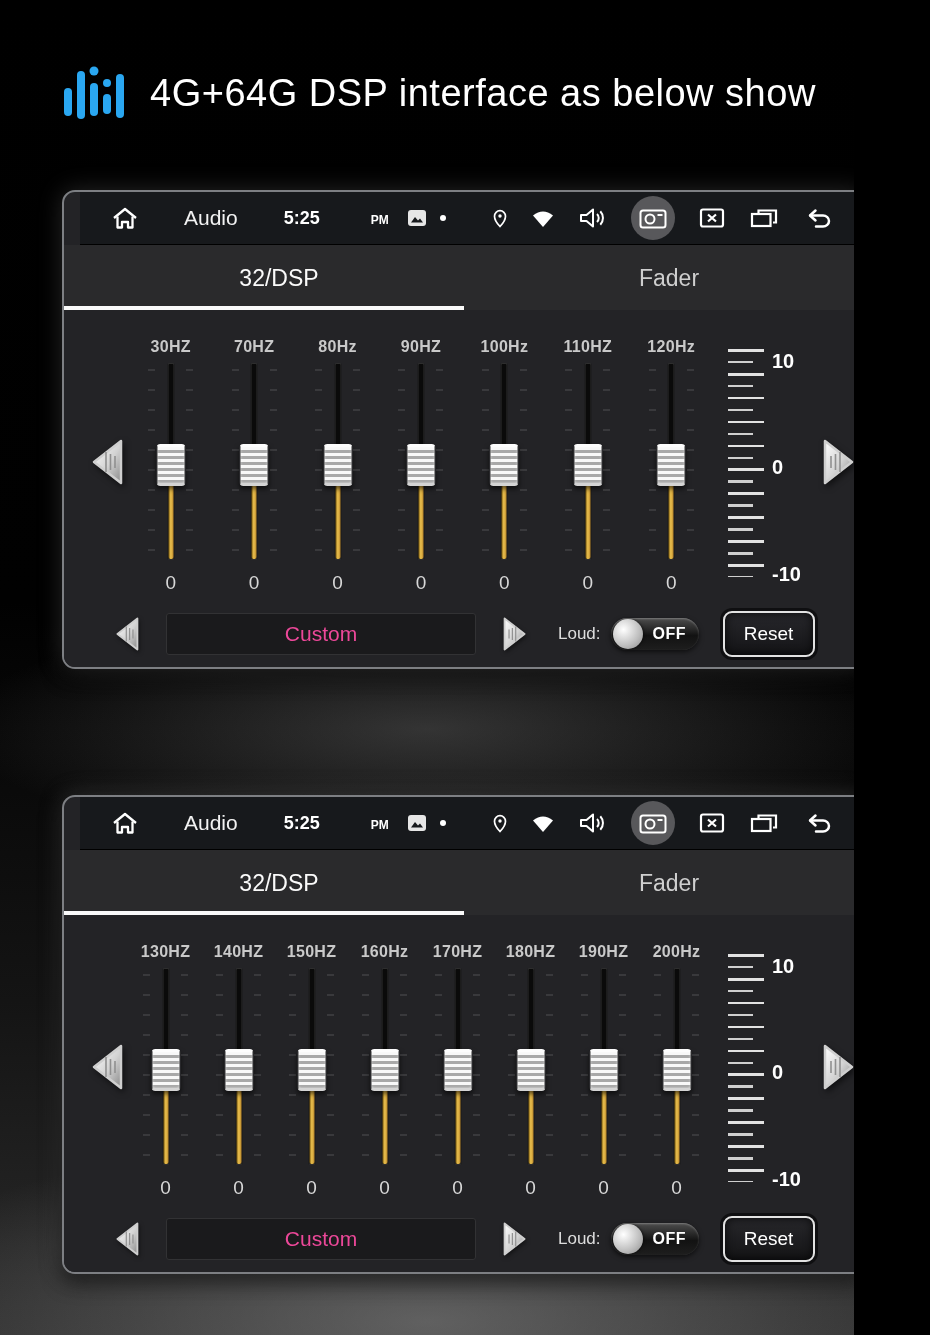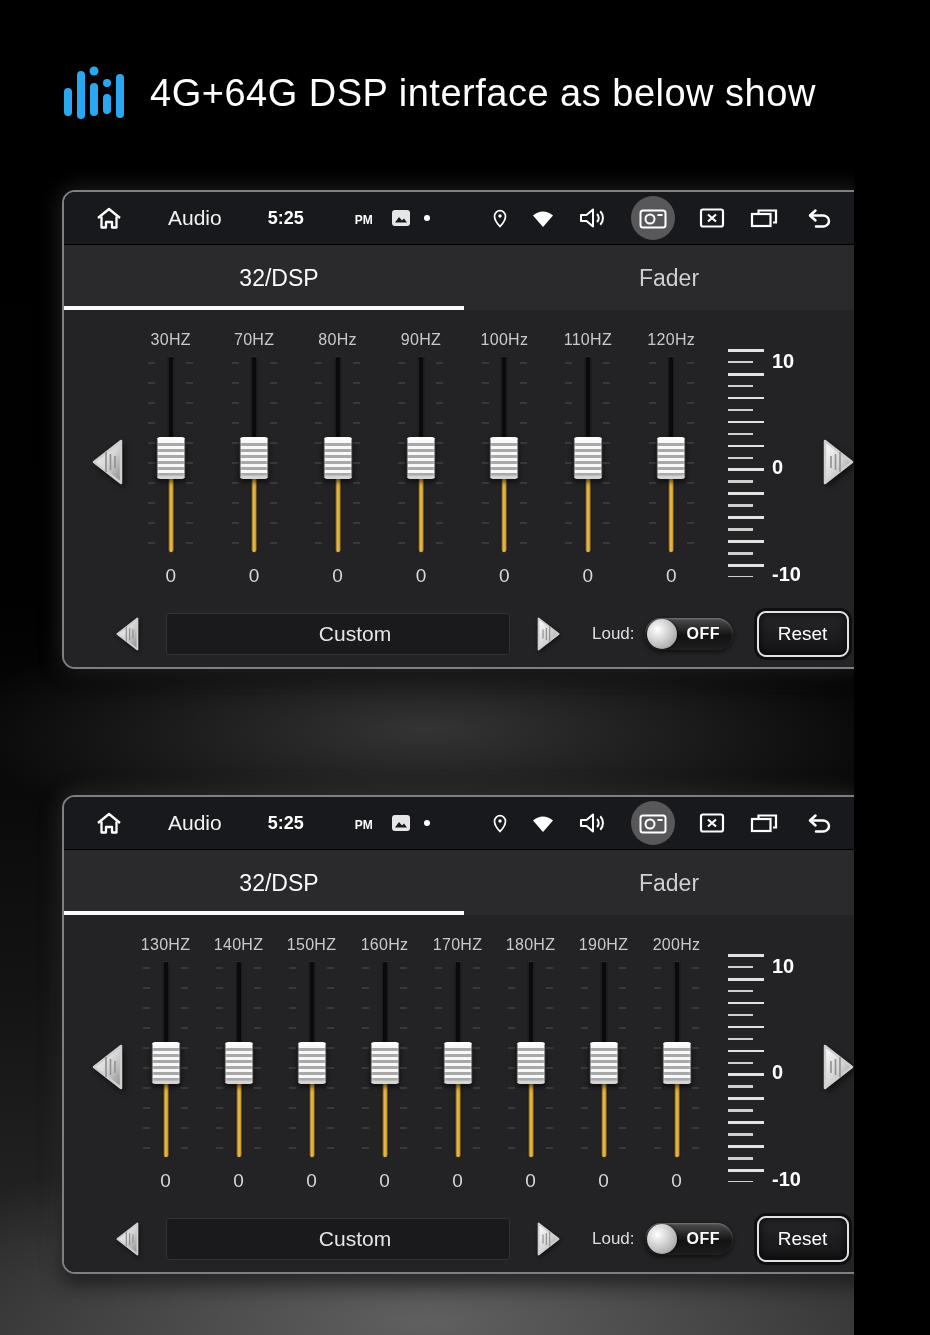--- a/index.html
+++ b/index.html
@@ -16,38 +16,38 @@
   .title{margin-left:24px;font-size:38px;color:#fff;letter-spacing:.5px;}
   
   .panel{
     position:absolute;left:62px;width:800px;height:475px;
     border:2px solid #7d7f83;border-radius:13px;overflow:hidden;
     background:#232326;
     box-shadow:0 0 24px rgba(150,150,150,.25),0 8px 20px rgba(0,0,0,.8);
   }
   .panel.p1{top:190px;} .panel.p2{top:795px;}
   
-  .sbar{height:52px;background:#17191c;display:flex;align-items:center;padding:0 30px;border-bottom:1px solid #000;}
+  .sbar{height:52px;background:#17191c;display:flex;align-items:center;padding:0 30px;border-bottom:1px solid #000;margin-left:16px;}
   .app{margin-left:44px;font-size:21px;color:#f2f2f2;}
   .time{margin-left:46px;color:#fff;font-weight:bold;font-size:18px;display:flex;align-items:baseline;}
   .time .mer{font-size:12px;margin-left:3px;font-weight:bold;padding-left:48px;}
   .gal{margin-left:18px;display:flex;}
   .dot{margin-left:13px;width:6px;height:6px;border-radius:50%;background:#fff;}
   .sb-right{margin-left:auto;display:flex;align-items:center;gap:23px;}
   .cam-bg{width:44px;height:44px;border-radius:50%;background:#58585b;display:flex;align-items:center;justify-content:center;}
   
   .tabs{height:66px;background:#2a2a2c;position:relative;display:flex;border-bottom:2px solid #060606;padding-left:20px;}
   .tab{width:50%;display:flex;align-items:center;justify-content:center;font-size:23px;color:#cfcfcf;cursor:pointer;}
   .tab.active{color:#fafafa;}
   .tab-underline{position:absolute;left:0;bottom:0;width:50%;height:5px;background:#fafafa;}
   
   .p-body{position:absolute;top:118px;left:0;right:0;bottom:0;background:#232326;}
   .cols{position:absolute;left:65px;top:0;width:584px;height:100%;display:flex;}
   .col{flex:1;display:flex;flex-direction:column;align-items:center;}
-  .freq{margin-top:21px;height:22px;font-size:16px;color:#c9c9c9;letter-spacing:.3px;}
+  .freq{margin-top:28px;height:22px;font-size:16px;color:#c9c9c9;letter-spacing:.3px;font-weight:bold;}
   .trackwrap{position:relative;margin-top:3px;width:27px;height:197px;cursor:pointer;}
   .trackwrap::before,.trackwrap::after{content:'';position:absolute;top:6px;bottom:6px;width:7px;
     background:repeating-linear-gradient(180deg,rgba(255,255,255,.10) 0 2px,transparent 2px 20px);}
   .trackwrap::before{left:-9px;} .trackwrap::after{right:-9px;}
   .rail{position:absolute;left:50%;transform:translateX(-50%);top:0;bottom:0;width:7px;background:#0a0a0a;
     border-radius:2px;box-shadow:inset 0 0 0 1px rgba(255,255,255,.15);}
   .gold{position:absolute;left:50%;transform:translateX(-50%);width:5px;bottom:1px;border-radius:2px;
     background:linear-gradient(90deg,#7a5a10,#eec34f 45%,#b8862a);}
   .thumb{position:absolute;left:50%;transform:translateX(-50%);width:27px;height:36px;border-radius:4px;
     background:repeating-linear-gradient(180deg,#f8f8f8 0 3px,#a8a8a8 3px 6px);
@@ -63,21 +63,21 @@
   .sl{position:absolute;left:44px;color:#fff;font-size:20px;font-weight:600;}
   .sl.t{top:1px;} .sl.m{top:107px;} .sl.b{top:214px;}
   
   .arrow-big{position:absolute;width:54px;height:54px;filter:drop-shadow(2px 3px 3px rgba(0,0,0,.55));cursor:pointer;}
   .arrow-big.al{left:20px;top:125px;} .arrow-big.ar{left:744px;top:125px;}
   
   .bbar{position:absolute;left:0;bottom:10px;height:46px;width:100%;display:flex;align-items:center;}
   .sarrow{width:40px;height:40px;filter:drop-shadow(1px 2px 2px rgba(0,0,0,.5));cursor:pointer;}
   .sa1{margin-left:46px;} .sa2{margin-left:16px;}
   .custom{margin-left:16px;width:308px;height:40px;background:#1a1a1c;border:1px solid #323234;border-radius:3px;
-    display:flex;align-items:center;justify-content:center;font-size:21px;color:#e5e5e5;cursor:pointer;padding-left:34px;}
+    display:flex;align-items:center;justify-content:center;font-size:21px;color:#ec4899;cursor:pointer;}
   .loud{margin-left:26px;font-size:17px;color:#ddd;}
   .toggle{margin-left:10px;position:relative;width:88px;height:32px;border-radius:16px;cursor:pointer;
     background:linear-gradient(180deg,#4e4e4e,#121212 55%,#1e1e1e);
     box-shadow:inset 0 1px 2px rgba(255,255,255,.25),0 2px 5px rgba(0,0,0,.6);}
   .knob{position:absolute;left:2px;top:1px;width:30px;height:30px;border-radius:50%;
     background:radial-gradient(circle at 35% 35%,#fff,#bdbdbd 60%,#8a8a8a);box-shadow:1px 0 3px rgba(0,0,0,.5);}
   .tstate{position:absolute;left:42px;top:50%;transform:translateY(-50%);color:#fff;font-weight:bold;font-size:16px;letter-spacing:.5px;}
   .reset{margin-left:24px;width:88px;height:42px;border:2px solid #e2e2e2;border-radius:9px;
     background:linear-gradient(180deg,#27272b,#141416);color:#fff;font-size:19px;
     display:flex;align-items:center;justify-content:center;cursor:pointer;

